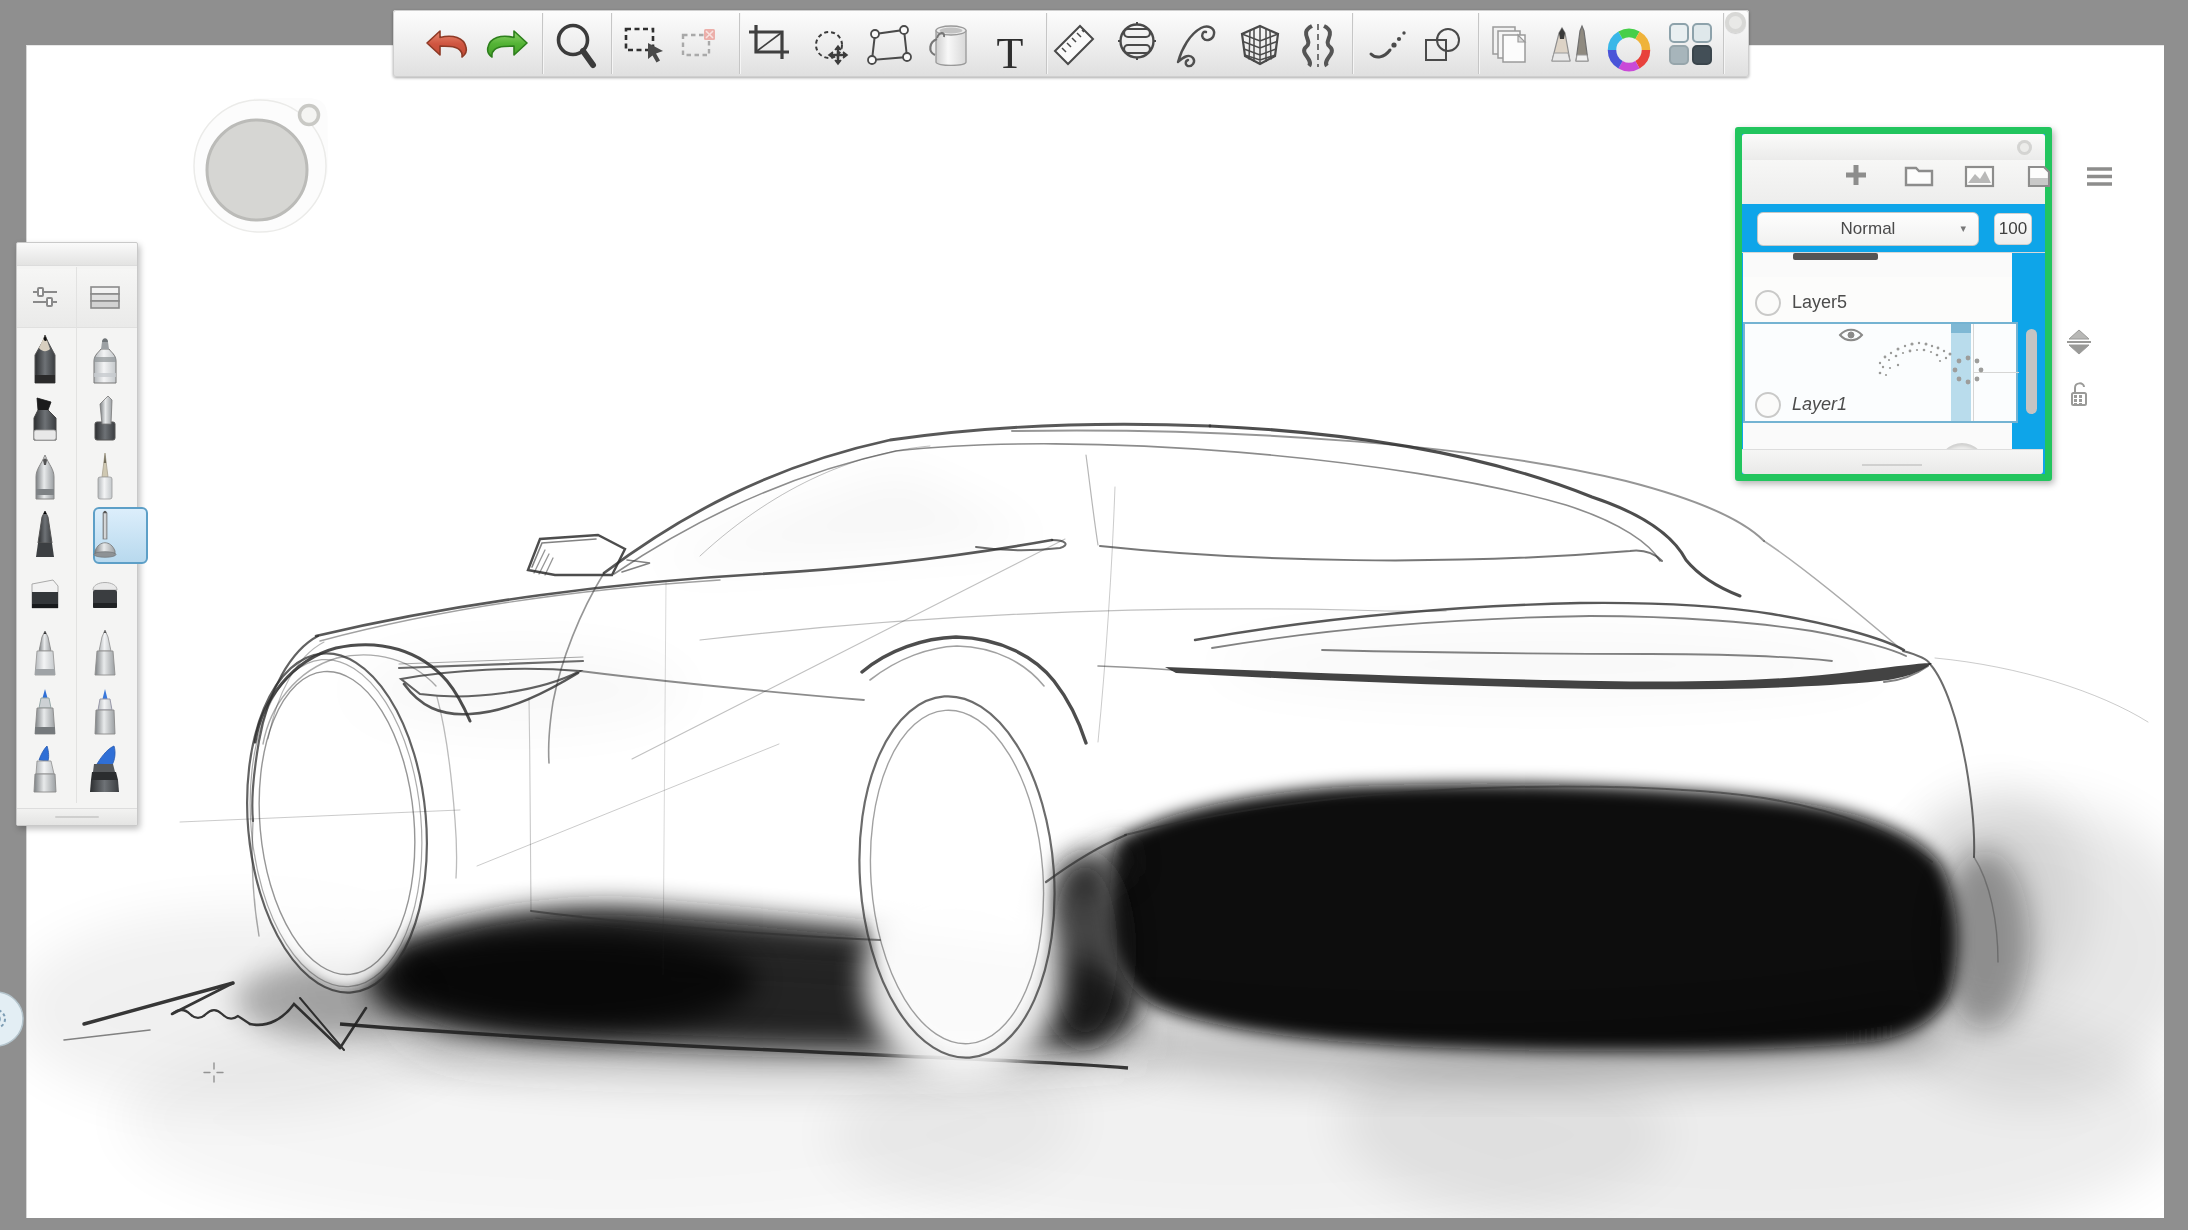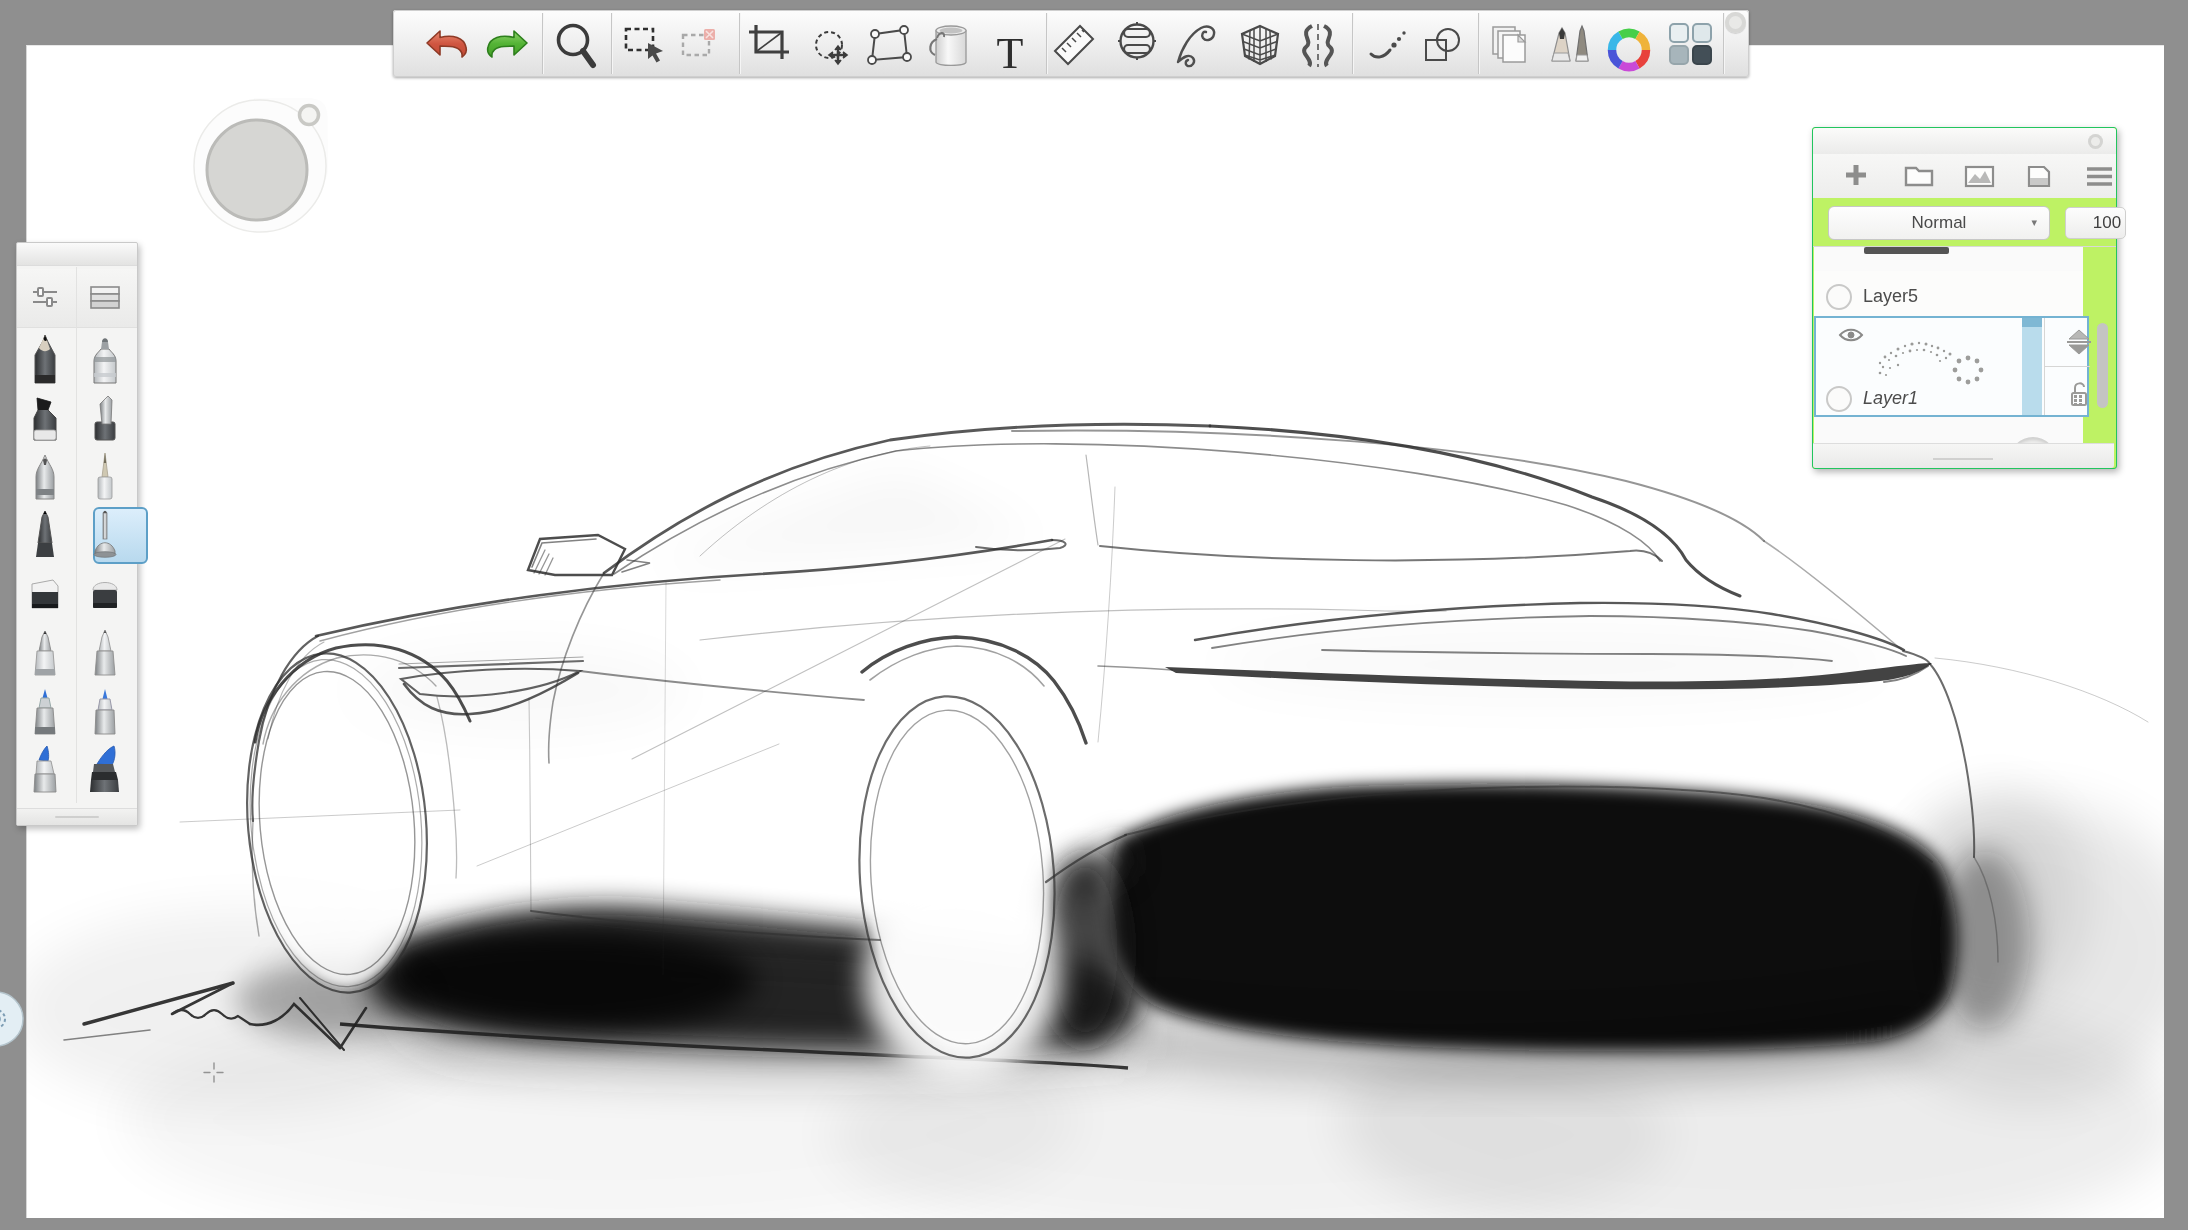--- a/index.html
+++ b/index.html
@@ -28,33 +28,33 @@
     background:linear-gradient(#fafafa,#e3e3e2);border-bottom:1px solid #dcdcdc;border-radius:2px 2px 0 0;}
   #palette .colsep{position:absolute;left:59px;top:24px;width:1px;height:536px;background:#e2e2e1;}
   #palette .iconrow{position:absolute;left:0;top:26px;width:100%;height:58px;
     background:linear-gradient(#f6f6f5,#eaeae9);border-bottom:1px solid #e0e0df;}
   #palette .grip{position:absolute;left:0;bottom:0;width:100%;height:16px;
     background:linear-gradient(#f2f2f1,#e4e4e3);border-top:1px solid #ddd;border-radius:0 0 2px 2px;}
   #palette .grip:after{content:"";position:absolute;left:38px;top:7px;width:44px;height:2px;background:#cfcfce;border-radius:2px;}
   .tsel{position:absolute;left:76px;top:264px;width:55px;height:57px;border:2px solid #5d9fc7;border-radius:6px;
     background:linear-gradient(#dceefb,#b8d9ee);box-sizing:border-box;}
   
-  #layers{left:1812px;top:127px;width:303px;height:340px;background:#bef264;
-    border:1px solid #22c55e;border-radius:3px;box-shadow:2px 3px 7px rgba(0,0,0,.3);}
+  #layers{left:1735px;top:127px;width:303px;height:340px;background:#0ea5e9;
+    border:7px solid #22c55e;border-radius:3px;box-shadow:2px 3px 7px rgba(0,0,0,.3);}
   #layers .hdr{position:absolute;left:0;top:0;width:100%;height:26px;
     background:linear-gradient(#fbfbfa,#ebebea);border-bottom:1px solid #e3e3e2;border-radius:3px 3px 0 0;}
   #layers .knob{position:absolute;left:275px;top:6px;width:15px;height:15px;border-radius:50%;
     background:#ececea;box-shadow:inset 0 0 0 3px #d4d4d2;}
   #layers .toolrow{position:absolute;left:0;top:26px;width:100%;height:44px;
     background:linear-gradient(#f7f7f6,#ededec);}
   #layers .blend{position:absolute;left:15px;top:78px;width:220px;height:32px;background:linear-gradient(#fefefe,#f1f1f0);
     border:1px solid #c7c7c6;border-radius:6px;color:#4a4a4a;font-size:17px;line-height:31px;text-align:center;}
   #layers .blend .car{position:absolute;right:12px;top:0px;font-size:11px;color:#777;}
   #layers .opac{position:absolute;left:252px;top:79px;width:36px;height:30px;background:linear-gradient(#fdfdfd,#ededec);
-    border:1px solid #cfcfce;border-radius:5px;color:#3f3f3f;font-size:17px;line-height:29px;text-align:center;padding-left:23px;}
+    border:1px solid #cfcfce;border-radius:5px;color:#3f3f3f;font-size:17px;line-height:29px;text-align:center;}
   #layers .listsep{position:absolute;left:0;top:118px;width:100%;height:1px;background:#d8d8d7;}
   #layers .list{position:absolute;left:1px;top:119px;width:269px;height:196px;background:#fafafa;}
   #layers .thumbrest{position:absolute;left:50px;top:0px;width:85px;height:7px;background:#2a2a2a;border-radius:2px;opacity:.8;}
   #layers .l5row{position:absolute;left:0;top:24px;width:100%;height:72px;background:#fcfcfb;border-bottom:1px solid #ececeb;}
   .lcirc{position:absolute;width:22px;height:22px;border-radius:50%;border:2px solid #c9c9c8;background:#fbfbfa;}
   #layers .ltext{position:absolute;color:#4c4c4c;font-size:18px;}
   #layers .sel{position:absolute;left:1px;top:188px;width:275px;height:101px;background:#fbfdfe;
     border:2px solid #74b3d2;box-sizing:border-box;}
   #layers .bluestrip{position:absolute;left:206px;top:0px;width:20px;height:97px;background:#b9dcec;}
   #layers .bluetab{position:absolute;left:206px;top:0px;width:20px;height:9px;background:#7fb8d4;}

